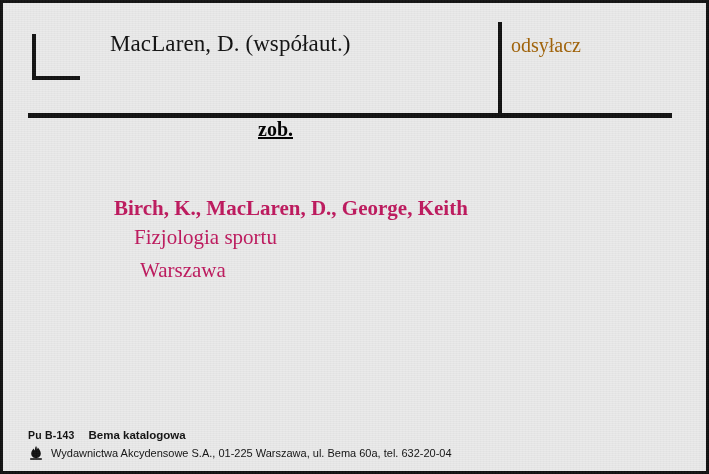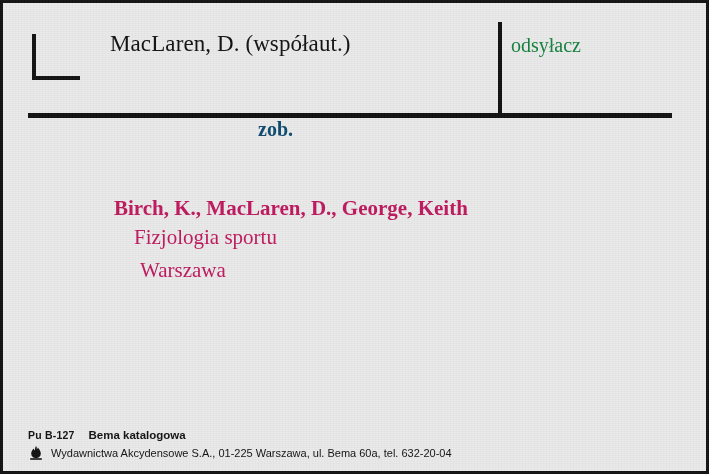--- a/index.html
+++ b/index.html
@@ -66,41 +66,42 @@
     width: 4px;
     height: 93px;
     background: #111;
   }
 
   .side-note {
     position: absolute;
     left: 511px;
     top: 34px;
     font-size: 20px;
-    color: #15803d;
+    color: #a16207;
     white-space: nowrap;
   }
 
   
   .h-rule {
     position: absolute;
     left: 28px;
     top: 113px;
     width: 644px;
     height: 5px;
     background: #111;
   }
 
   .zob {
     position: absolute;
     left: 258px;
     top: 118px;
     font-size: 20px;
     font-weight: bold;
-    color: #0c4a6e;
+    color: #000000;
+    text-decoration: underline;
   }
 
   .entry {
     position: absolute;
     left: 114px;
     top: 196px;
     color: #be185d;
   }
   .entry .line1 {
     font-size: 21px;
@@ -174,21 +175,21 @@
   <div class="zob">zob.</div>
 
   <div class="entry">
     <div class="line1">Birch, K., MacLaren, D., George, Keith</div>
     <div class="line2">Fizjologia sportu</div>
     <div class="line3">Warszawa</div>
   </div>
 
   <div class="footer">
     <div class="footer-line1">
-      <span class="footer-code">Pu B-127</span>
+      <span class="footer-code">Pu B-143</span>
       <span class="footer-title">Bema katalogowa</span>
     </div>
     <div class="footer-line2">
       <span class="publisher-mark">
         <svg width="16" height="14" viewBox="0 0 16 14" xmlns="http://www.w3.org/2000/svg">
           <path d="M8 0 C6.6 2.2 7.4 3.2 6.6 4.4 C6 3.8 5.9 3.2 5.9 2.6 C4.4 4 3.2 5.4 3.2 7.6 C3.2 10.4 5.4 12.2 8 12.2 C10.6 12.2 12.8 10.4 12.8 7.6 C12.8 5 11.2 3.4 9.8 1.6 C9.6 2.6 9.2 3.2 8.7 3.6 C9 2.2 8.8 1 8 0 Z" fill="#111"></path>
           <rect x="2.2" y="12.2" width="11.6" height="1.6" fill="#111"></rect>
         </svg>
       </span>
       <span>Wydawnictwa Akcydensowe S.A., 01-225 Warszawa, ul. Bema 60a, tel. 632-20-04</span>

